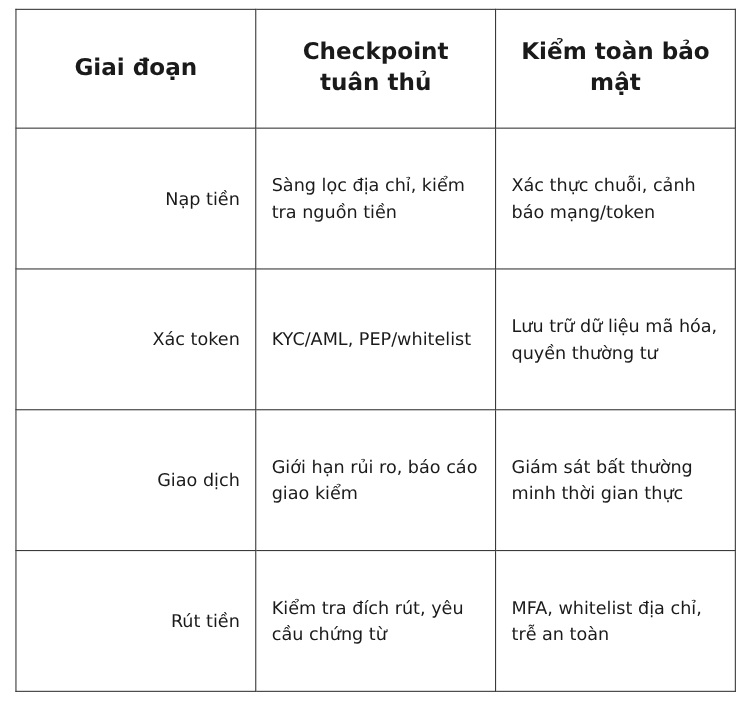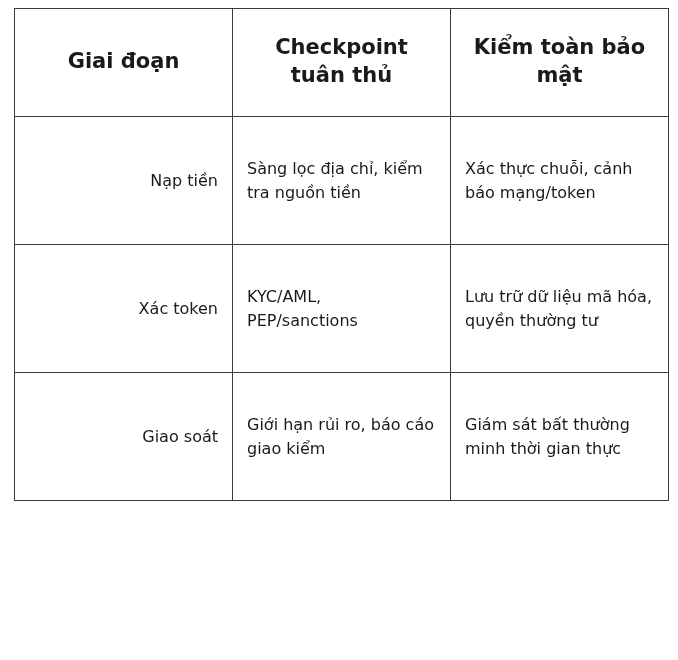--- a/index.html
+++ b/index.html
@@ -81,23 +81,28 @@
       </tr>
     </thead>
     <tbody>
       <tr>
         <td class="stage">Nạp tiền</td>
         <td class="cell">Sàng lọc địa chỉ, kiểm tra nguồn tiền</td>
         <td class="cell">Xác thực chuỗi, cảnh báo mạng/token</td>
       </tr>
       <tr>
         <td class="stage">Xác token</td>
-        <td class="cell">KYC/AML, PEP/sanctions</td>
+        <td class="cell">KYC/AML, PEP/whitelist</td>
         <td class="cell">Lưu trữ dữ liệu mã hóa, quyền thường tư</td>
       </tr>
       <tr>
-        <td class="stage">Giao soát</td>
+        <td class="stage">Giao dịch</td>
         <td class="cell">Giới hạn rủi ro, báo cáo giao kiểm</td>
         <td class="cell">Giám sát bất thường minh thời gian thực</td>
+      </tr>
+      <tr>
+        <td class="stage">Rút tiền</td>
+        <td class="cell">Kiểm tra đích rút, yêu cầu chứng từ</td>
+        <td class="cell">MFA, whitelist địa chỉ, trễ an toàn</td>
       </tr>
     </tbody>
   </table>
 </div>
 
 </body></html>

